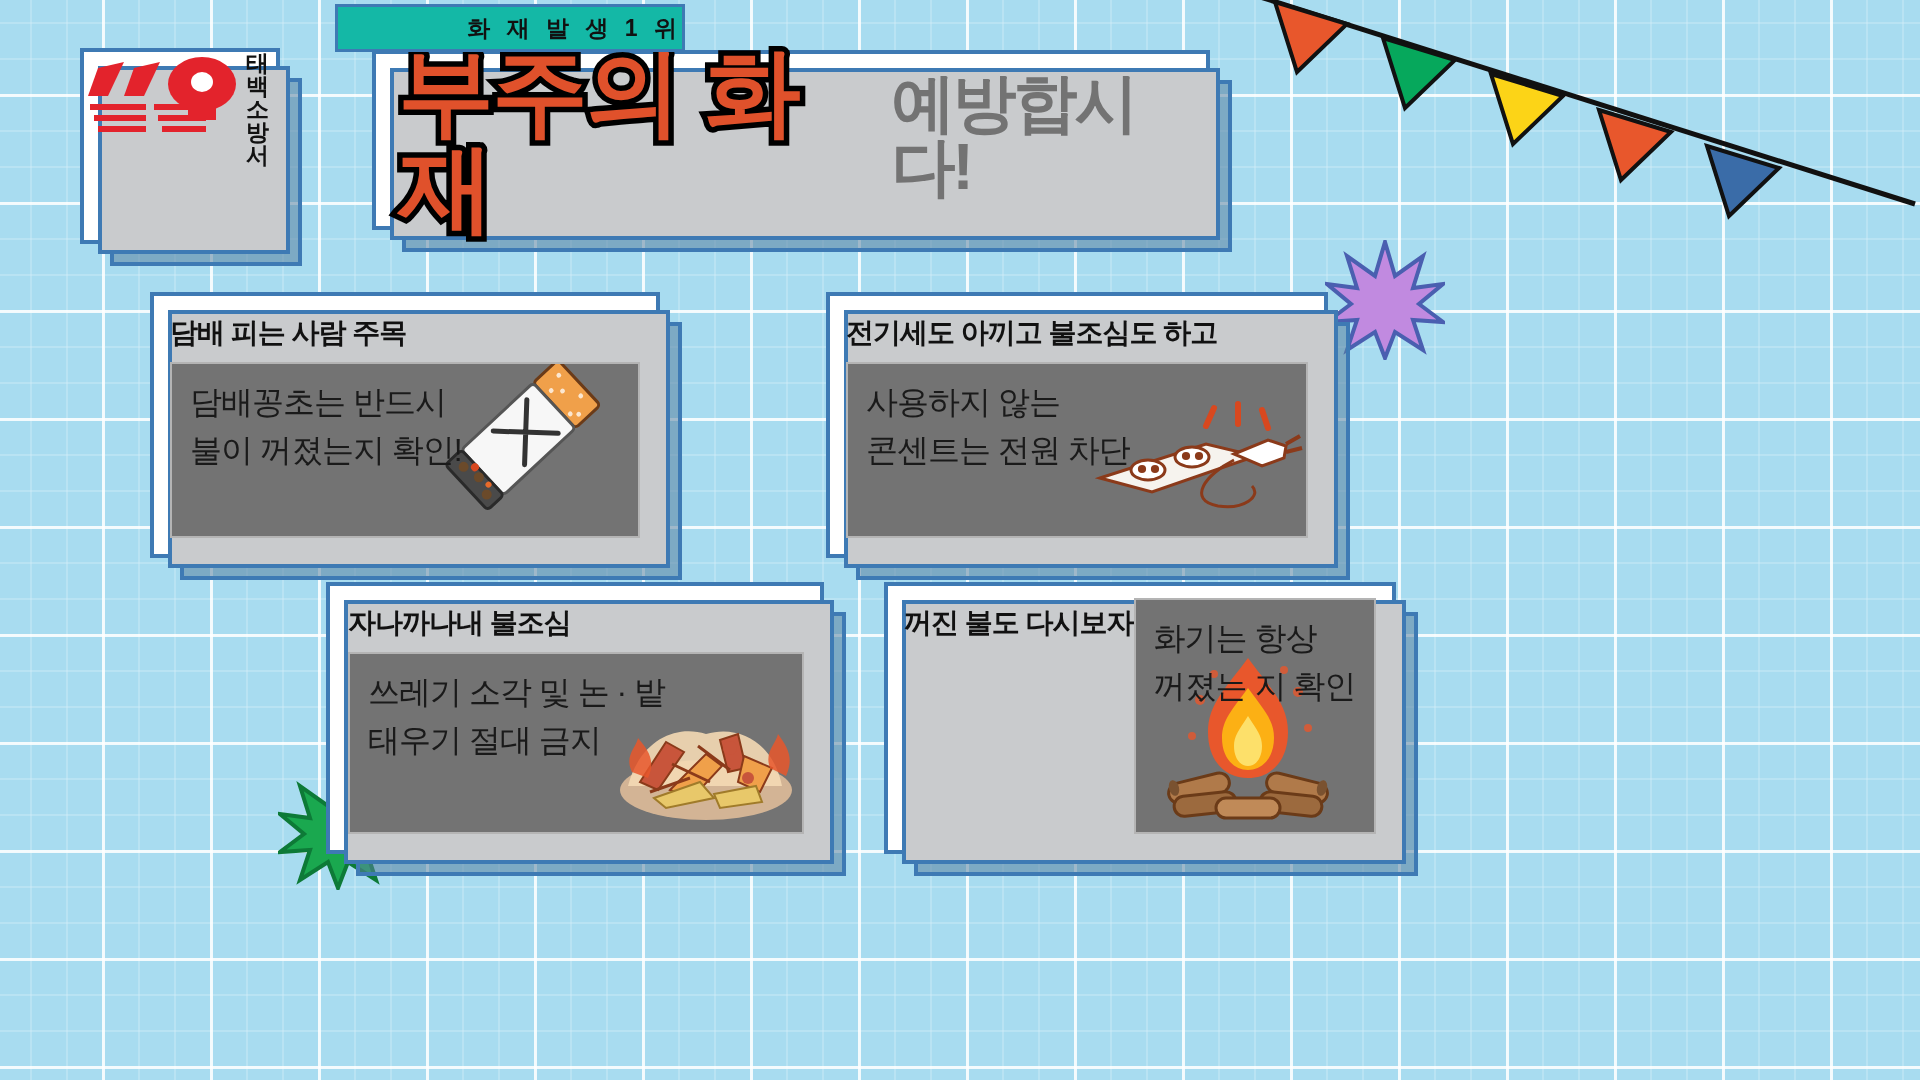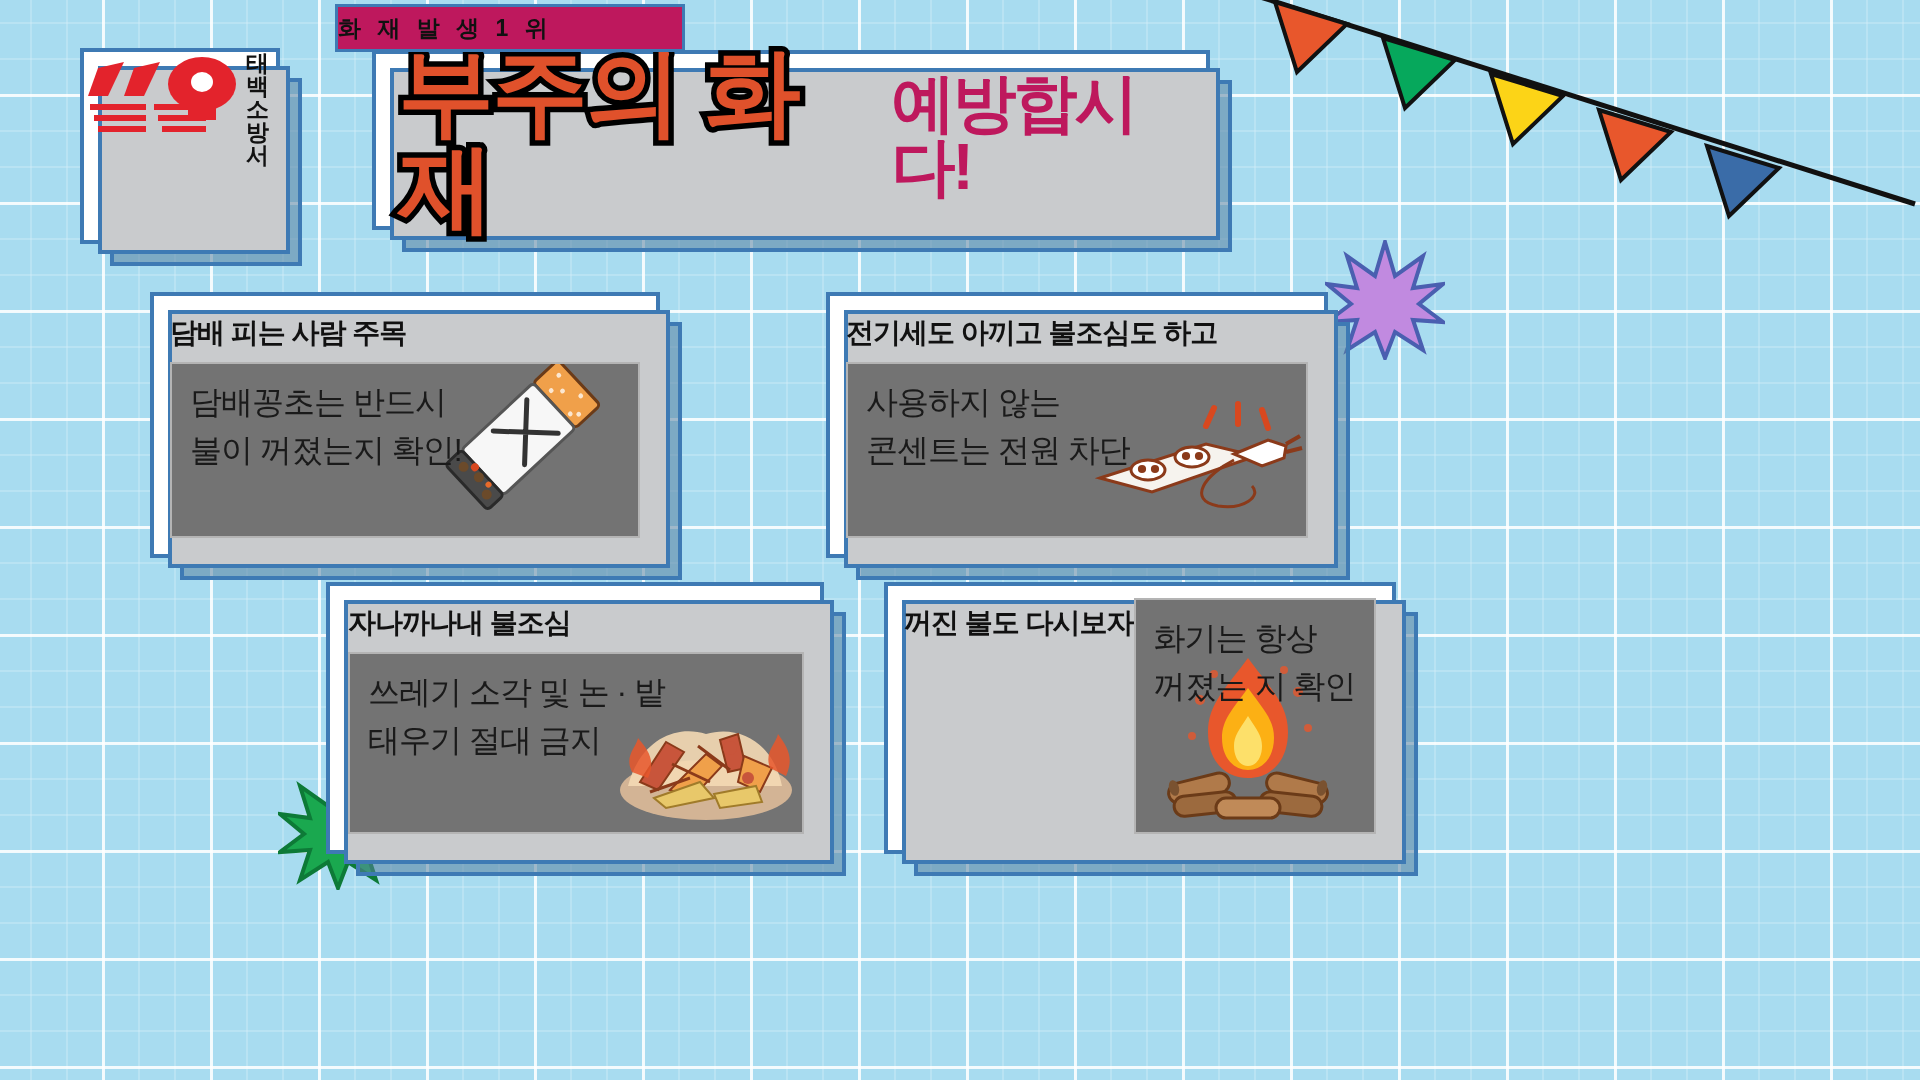--- a/index.html
+++ b/index.html
@@ -58,22 +58,22 @@
   #logo-mark{ width:160px; height:92px; }
   #logo-caption{
     font-size:23px; font-weight:bold; color:#111;
     letter-spacing:-1px; line-height:1;
   }
 
   
   #ribbon{
     position:absolute; left:335px; top:4px;
     width:350px; height:48px;
-    background:#be185d; border:3px solid #3e7ab4;
-    display:flex; align-items:center; justify-content:flex-start;
+    background:#14b8a6; border:3px solid #3e7ab4;
+    display:flex; align-items:center; justify-content:flex-end;
     z-index:8;
   }
   #ribbon span{
     font-size:23px; font-weight:bold; color:#111;
     letter-spacing:5px;
   }
 
   
   #title-card{
     left:372px; top:50px; width:838px; height:180px;
@@ -82,21 +82,21 @@
   }
   #title-row{ display:flex; align-items:baseline; }
   #title-main{
     font-size:96px; font-weight:bold; color:#e0512b;
     letter-spacing:-2px; line-height:1;
     -webkit-text-stroke:11px #000;
     paint-order:stroke fill;
     text-shadow:0 0 0 #000;
   }
   #title-sub{
-    font-size:64px; font-weight:bold; color:#be185d;
+    font-size:64px; font-weight:bold; color:#737373;
     letter-spacing:-3px; line-height:1; margin-left:12px;
   }
 
   
   .panel{ padding:12px 16px 16px; z-index:4; }
   .panel-head{
     text-align:left; font-size:28px; font-weight:bold;
     color:#111; letter-spacing:-1px; line-height:1.5;
     padding:4px 0 8px;
   }

